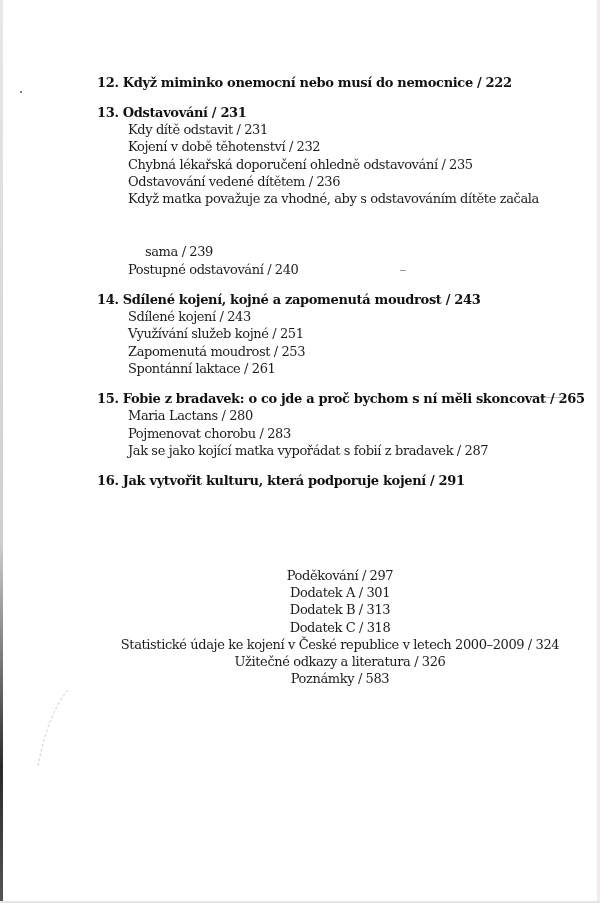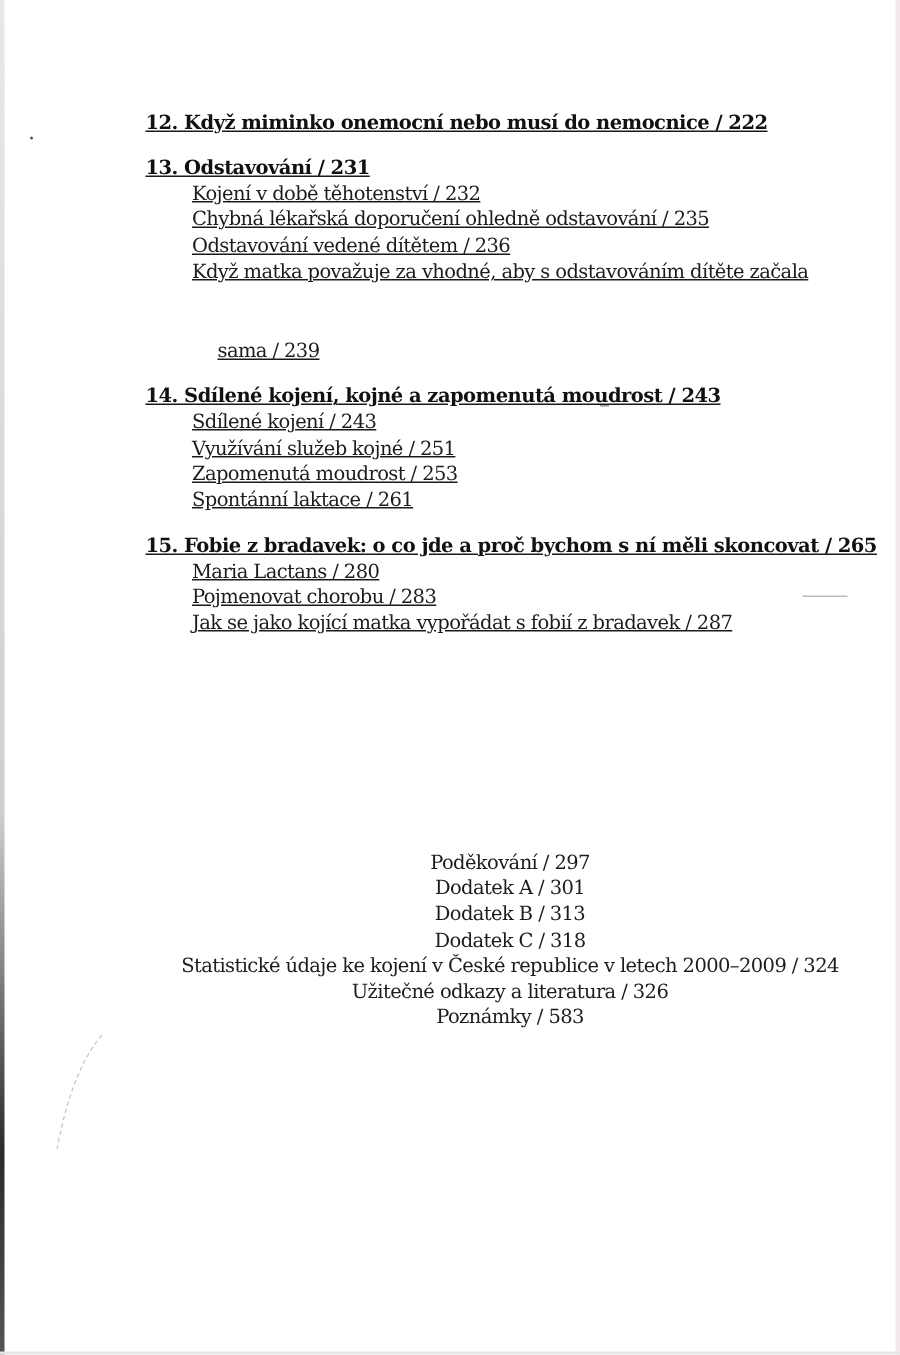--- a/index.html
+++ b/index.html
@@ -17,21 +17,21 @@
       position: absolute; right: 0; top: 0; width: 3px; height: 903px;
       background: #f3e9ee;
     }
     .page-edge-bottom {
       position: absolute; left: 0; bottom: 0; width: 600px; height: 2px;
       background: #e6e6e6;
     }
     .speck { position: absolute; width: 2px; height: 2px; background: #555; border-radius: 50%; }
     .curve-mark { position: absolute; left: 30px; top: 688px; width: 40px; height: 80px; }
 
-    .toc { position: absolute; left: 97px; top: 74px; width: 470px; text-decoration: underline; }
+    .toc { position: absolute; left: 97px; top: 74px; width: 470px; }
     .chapter { margin-bottom: 13px; }
     .chapter-title {
       font-family: "DejaVu Serif", serif; font-weight: bold;
       font-size: 13px; line-height: 17px; letter-spacing: -0.35px;
       white-space: nowrap; color: #111;
     }
     .sub-list { margin: 0; padding: 0; list-style: none; }
     .sub-item {
       padding-left: 31px; font-size: 13px; line-height: 17.3px;
       letter-spacing: -0.4px; color: #1c1c1c;
@@ -60,27 +60,29 @@
 
 <div class="toc">
 
   <div class="chapter">
     <div class="chapter-title">12. Když miminko onemocní nebo musí do nemocnice / 222</div>
   </div>
 
   <div class="chapter">
     <div class="chapter-title">13. Odstavování / 231</div>
     <ul class="sub-list">
+      <li class="sub-item">Kdy dítě odstavit / 231</li>
       <li class="sub-item">Kojení v době těhotenství / 232</li>
       <li class="sub-item">Chybná lékařská doporučení ohledně odstavování / 235</li>
       <li class="sub-item">Odstavování vedené dítětem / 236</li>
       <li class="sub-item">
         <span>Když matka považuje za vhodné, aby s odstavováním dítěte začala</span>
         <span class="cont">sama / 239</span>
       </li>
+      <li class="sub-item">Postupné odstavování / 240</li>
     </ul>
   </div>
 
   <div class="chapter">
     <div class="chapter-title">14. Sdílené kojení, kojné a zapomenutá moudrost / 243</div>
     <ul class="sub-list">
       <li class="sub-item">Sdílené kojení / 243</li>
       <li class="sub-item">Využívání služeb kojné / 251</li>
       <li class="sub-item">Zapomenutá moudrost / 253</li>
       <li class="sub-item">Spontánní laktace / 261</li>
@@ -89,20 +91,23 @@
 
   <div class="chapter">
     <div class="chapter-title">15. Fobie z bradavek: o co jde a proč bychom s ní měli skoncovat / 265</div>
     <ul class="sub-list">
       <li class="sub-item">Maria Lactans / 280</li>
       <li class="sub-item">Pojmenovat chorobu / 283</li>
       <li class="sub-item">Jak se jako kojící matka vypořádat s fobií z bradavek / 287</li>
     </ul>
   </div>
 
+  <div class="chapter">
+    <div class="chapter-title">16. Jak vytvořit kulturu, která podporuje kojení / 291</div>
+  </div>
 </div>
 
 <div class="backmatter">
   <div class="back-item">Poděkování / 297</div>
   <div class="back-item">Dodatek A / 301</div>
   <div class="back-item">Dodatek B / 313</div>
   <div class="back-item">Dodatek C / 318</div>
   <div class="back-item">Statistické údaje ke kojení v České republice v letech 2000–2009 / 324</div>
   <div class="back-item">Užitečné odkazy a literatura / 326</div>
   <div class="back-item">Poznámky / 583</div>

